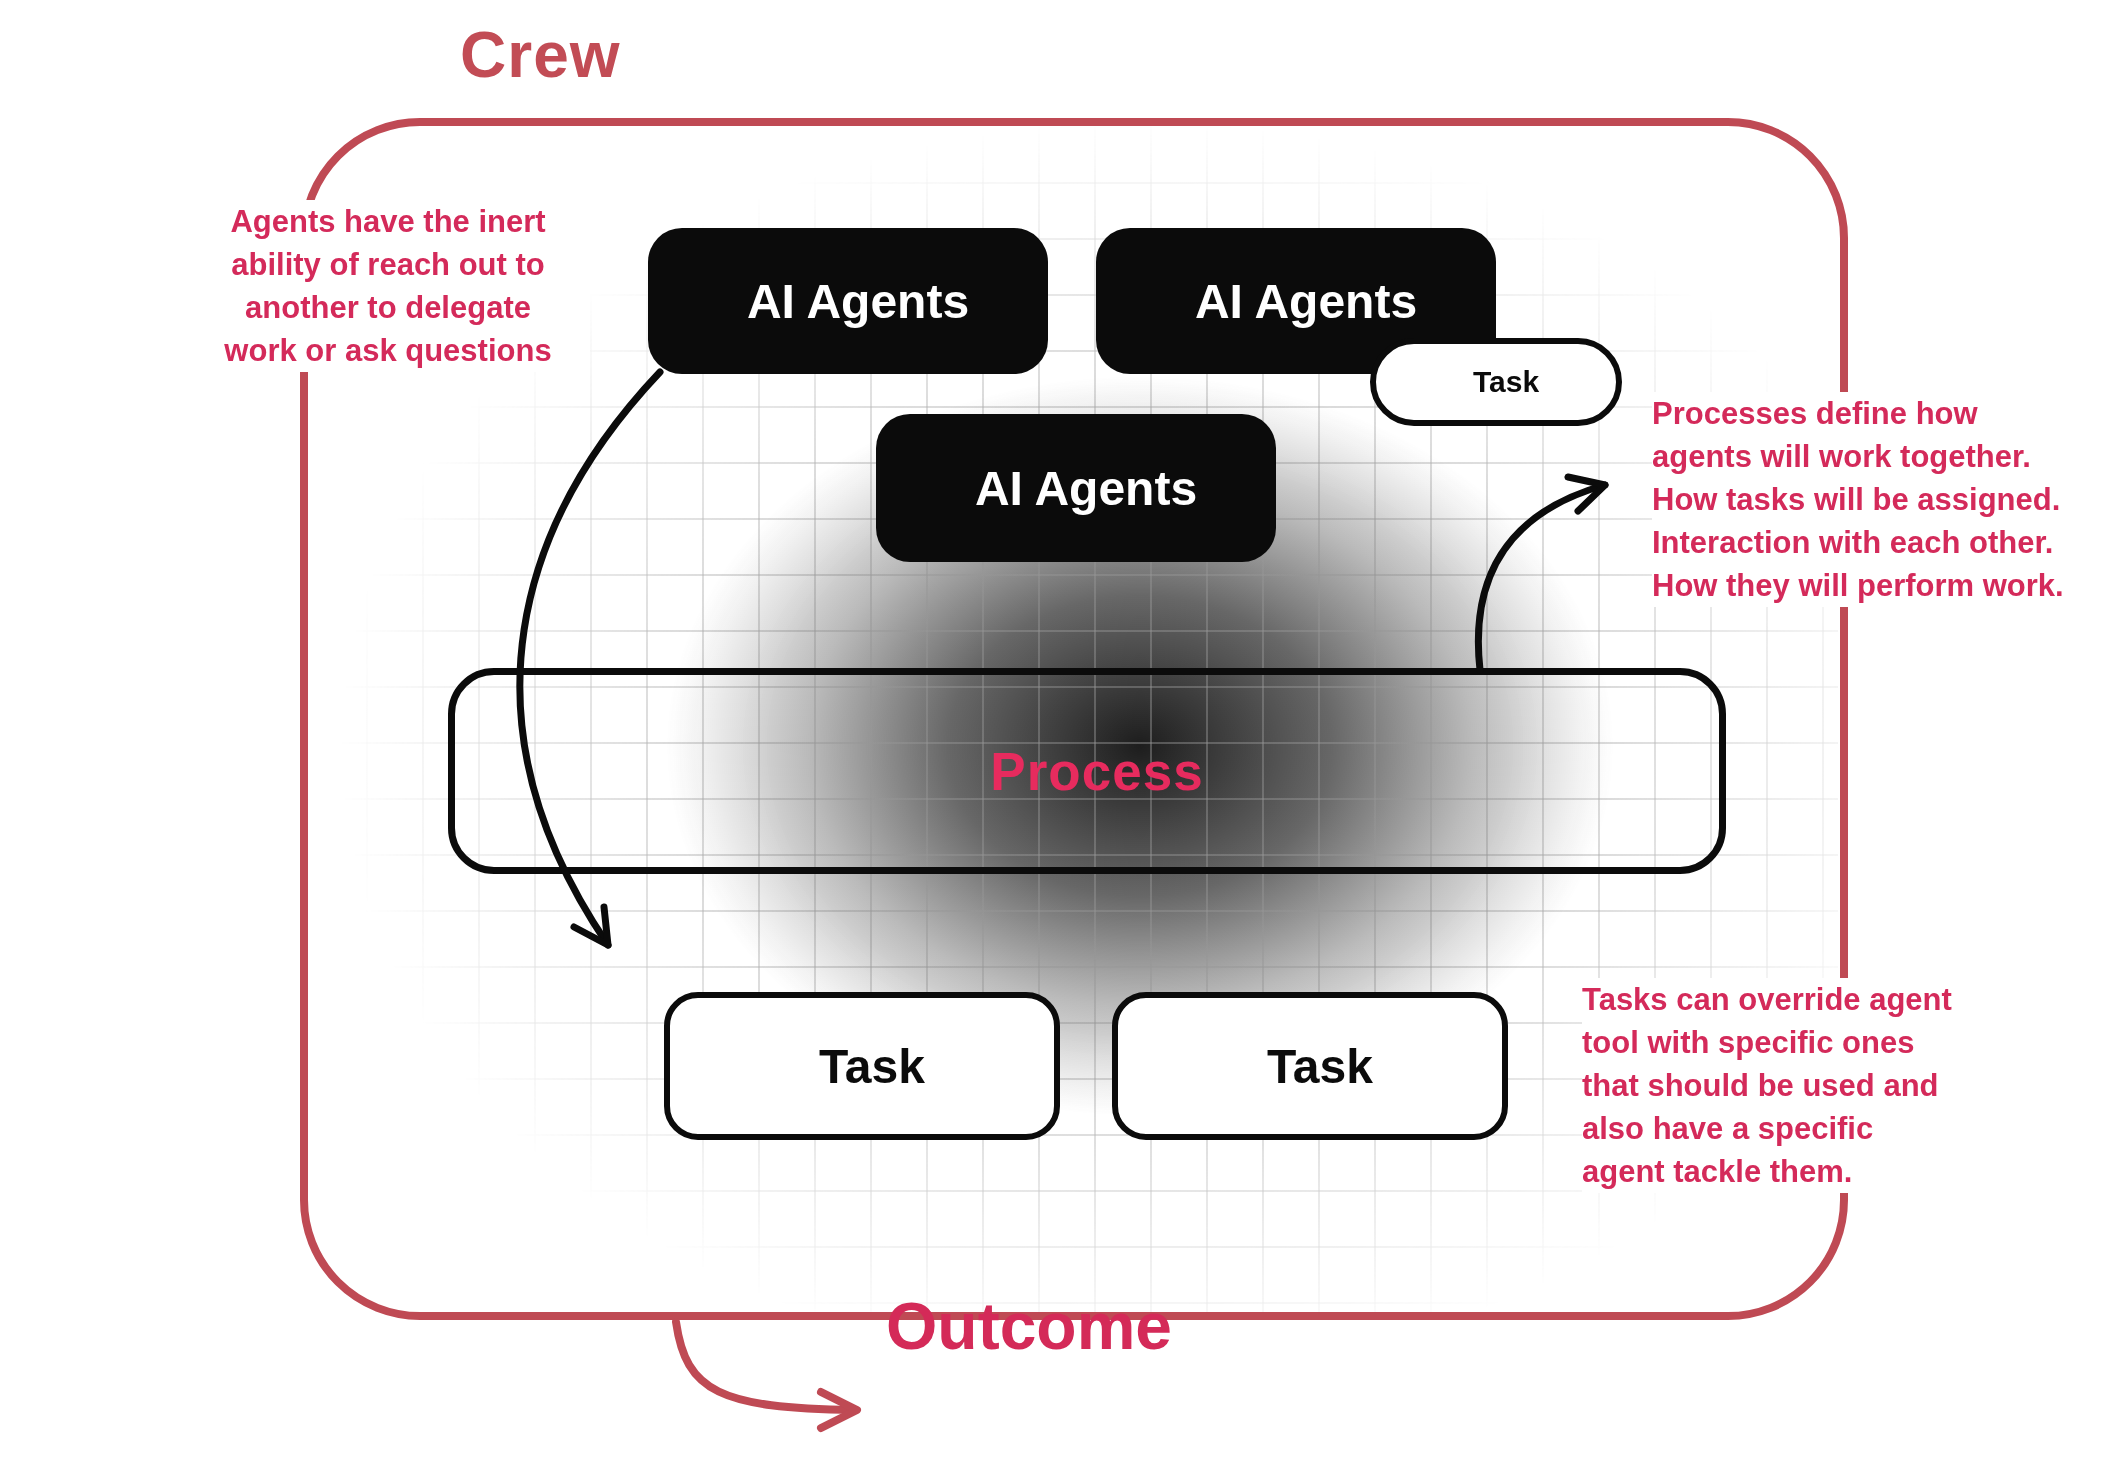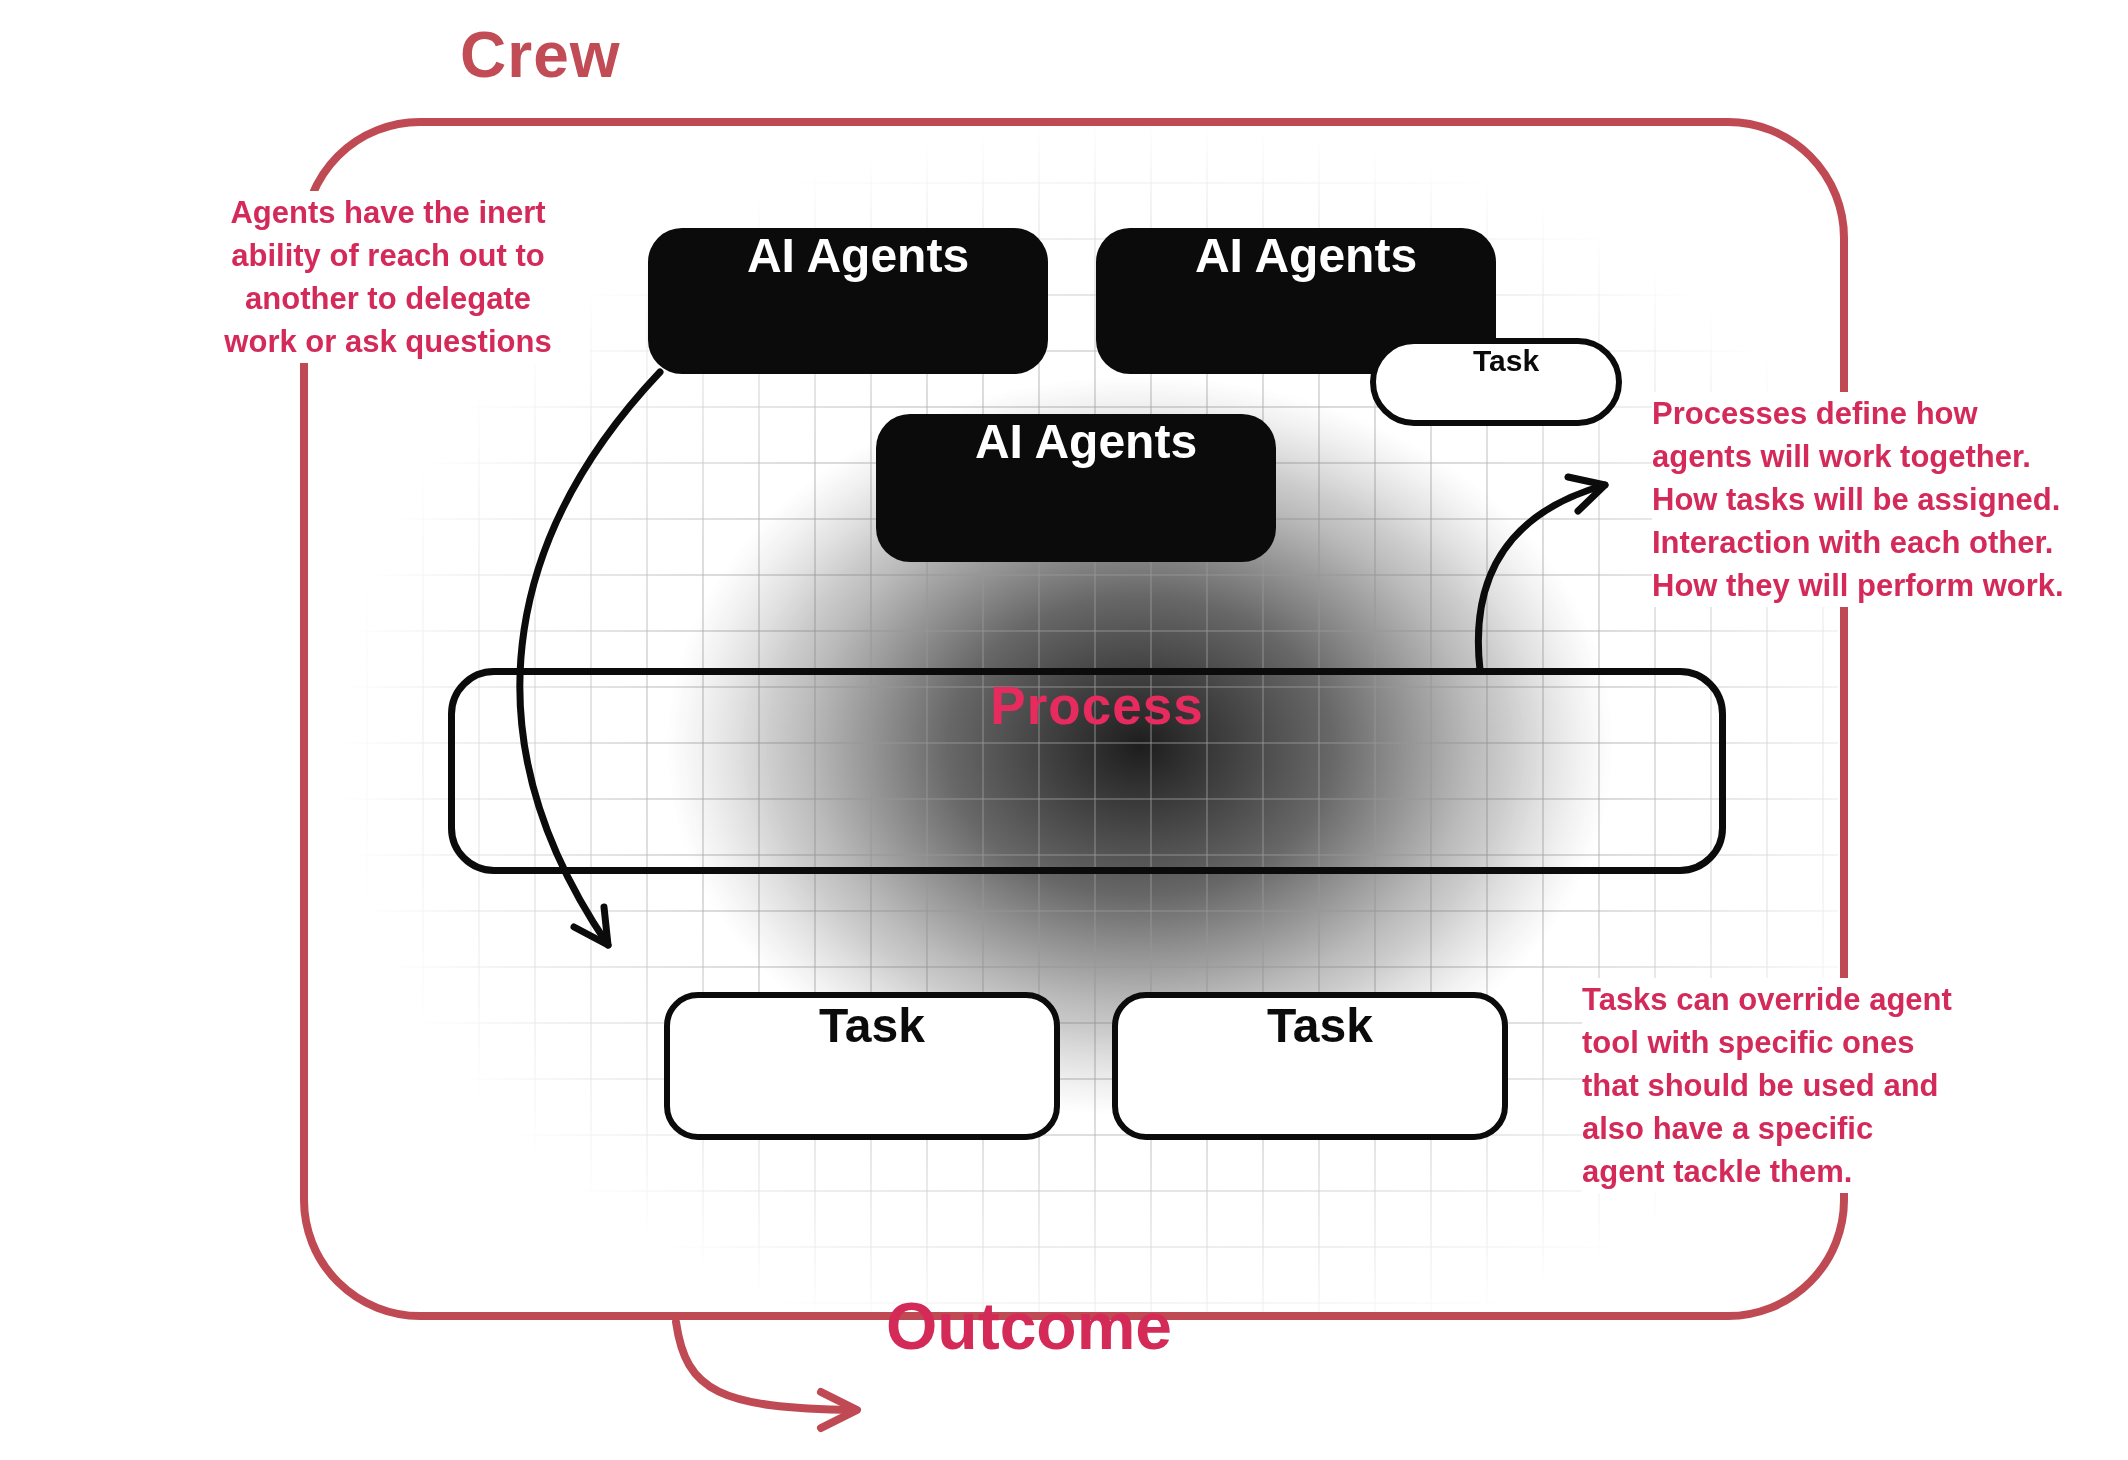--- a/index.html
+++ b/index.html
@@ -42,21 +42,21 @@
     left: 460px; top: 18px;
     font-size: 64px;
     font-weight: 700;
     color: #c24c55;
     letter-spacing: 1px;
   }
 
   .node {
     position: absolute;
     display: flex;
-    align-items: flex-start;
+    align-items: center;
     justify-content: center;
     font-weight: 800;
     padding-left: 20px;
   }
 
   .agent-box {
     background: #0b0b0b;
     color: #ffffff;
     border-radius: 34px;
     font-size: 48px;
@@ -103,21 +103,21 @@
     position: absolute;
     color: #d42a5a;
     font-size: 31px;
     font-weight: 700;
     line-height: 43px;
     white-space: pre-line;
     background: #ffffff;
     z-index: 4;
   }
   .annotation-left {
-    left: 186px; top: 191px;
+    left: 186px; top: 200px;
     width: 404px;
     text-align: center;
   }
   .annotation-right-top {
     left: 1652px; top: 392px;
     width: 492px;
     text-align: left;
   }
   .annotation-right-bottom {
     left: 1582px; top: 978px;

